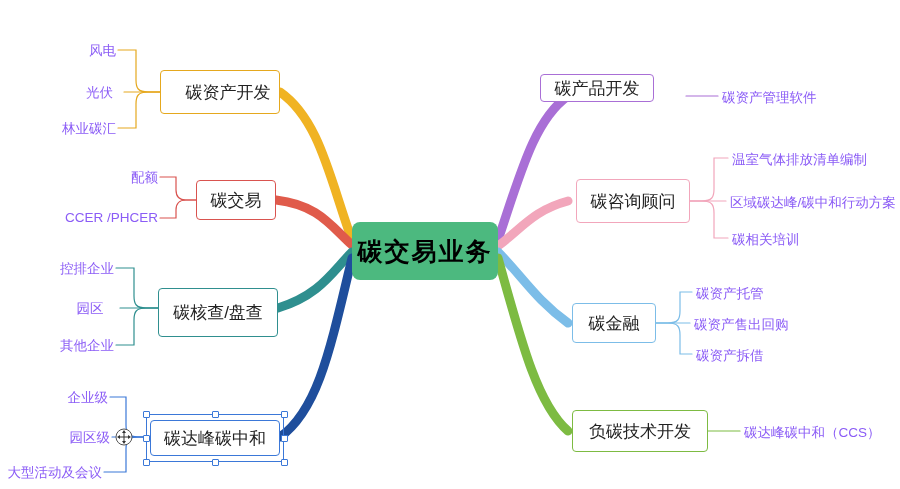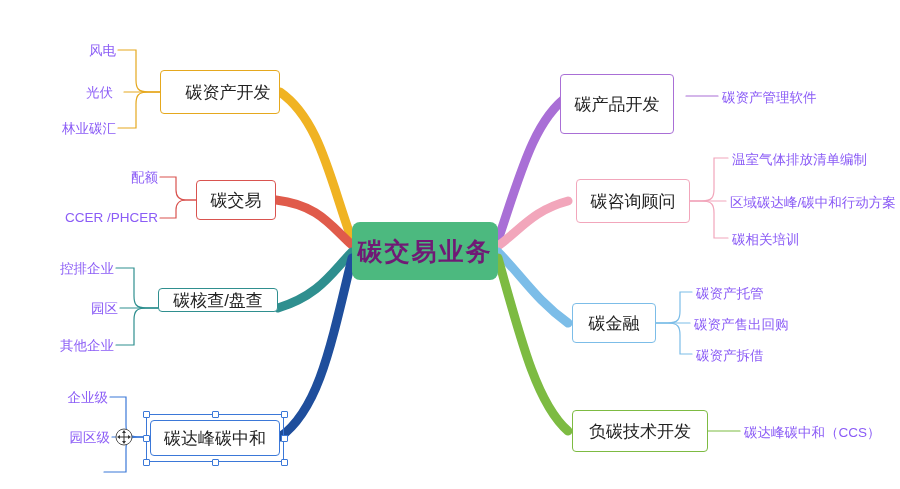--- a/index.html
+++ b/index.html
@@ -28,21 +28,21 @@
     position: absolute;
     box-sizing: border-box;
     display: flex;
     align-items: center;
     justify-content: center;
     white-space: nowrap;
     background: #ffffff;
   }
   .center-node {
     background: #4cb97f;
-    color: #701a75;
+    color: #000000;
     border-radius: 8px;
     font-size: 25px;
     font-weight: bold;
     letter-spacing: 2px;
   }
   .branch-node {
     border: 1.6px solid #888;
     border-radius: 4px;
     font-size: 17px;
     color: #222222;
@@ -142,21 +142,21 @@
   </div>
 
   <div class="node branch-node" style="left:160px; top:70px; width:120px; height:44px; border-color:#e5a81e;padding-left:16px;">
     <span>碳资产开发</span>
   </div>
 
   <div class="node branch-node" style="left:196px; top:180px; width:80px; height:40px; border-color:#d9534f;">
     <span>碳交易</span>
   </div>
 
-  <div class="node branch-node" style="left:158px; top:288px; width:120px; height:24px; border-color:#2f8f8f;">
+  <div class="node branch-node" style="left:158px; top:288px; width:120px; height:49px; border-color:#2f8f8f;">
     <span>碳核查/盘查</span>
   </div>
 
   <div class="node branch-node" style="left:150px; top:420px; width:130px; height:36px; border-color:#3b78d8;align-items:center;">
     <span>碳达峰碳中和</span>
   </div>
 
   <div class="sel-box" style="left:146px; top:414px; width:138px; height:48px;"></div>
   <div class="handle" style="left:142.5px; top:410.5px;"></div>
   <div class="handle" style="left:211.5px; top:410.5px;"></div>
@@ -166,21 +166,21 @@
   <div class="handle" style="left:142.5px; top:458.5px;"></div>
   <div class="handle" style="left:211.5px; top:458.5px;"></div>
   <div class="handle" style="left:280.5px; top:458.5px;"></div>
 
   <svg class="cursor-icon" style="left:114px; top:427px;" viewBox="0 0 20 20">
     <circle cx="10" cy="10" r="8" fill="#ffffff" stroke="#555" stroke-width="1"></circle>
     <path d="M10,3 L12,6 L8,6 Z M10,17 L12,14 L8,14 Z M3,10 L6,8 L6,12 Z M17,10 L14,8 L14,12 Z" fill="#333"></path>
     <path d="M10,6 L10,14 M6,10 L14,10" stroke="#333" stroke-width="1"></path>
   </svg>
 
-  <div class="node branch-node" style="left:560px; top:74px; width:114px; height:60px; border-color:#a96fd6;text-align:right;">
+  <div class="node branch-node" style="left:540px; top:74px; width:114px; height:28px; border-color:#a96fd6;text-align:right;">
     <span>碳产品开发</span>
   </div>
 
   <div class="node branch-node" style="left:576px; top:179px; width:114px; height:44px; border-color:#f2a6bb;">
     <span>碳咨询顾问</span>
   </div>
 
   <div class="node branch-node" style="left:572px; top:303px; width:84px; height:40px; border-color:#7cbde8;">
     <span>碳金融</span>
   </div>
@@ -190,25 +190,26 @@
   </div>
 
   <div class="leaf-label leaf-left" style="left:38px; top:42px; width:78px;">风电</div>
   <div class="leaf-label leaf-left" style="left:29px; top:84px; width:84px;">光伏</div>
   <div class="leaf-label leaf-left" style="left:18px; top:120px; width:98px;">林业碳汇</div>
 
   <div class="leaf-label leaf-left" style="left:80px; top:169px; width:78px;">配额</div>
   <div class="leaf-label leaf-left" style="left:44px; top:210px; width:114px;">CCER /PHCER</div>
 
   <div class="leaf-label leaf-left" style="left:34px; top:260px; width:80px;">控排企业</div>
-  <div class="leaf-label leaf-left" style="left:62px; top:300px; width:56px;">园区</div>
+  <div class="leaf-label leaf-left" style="left:62px; top:300px; width:56px;text-align:center;">园区</div>
   <div class="leaf-label leaf-left" style="left:34px; top:337px; width:80px;">其他企业</div>
 
   <div class="leaf-label leaf-left" style="left:34px; top:389px; width:74px;">企业级</div>
   <div class="leaf-label leaf-left" style="left:38px; top:429px; width:72px;">园区级</div>
+  <div class="leaf-label leaf-left" style="left:4px; top:464px; width:98px;">大型活动及会议</div>
 
   <div class="leaf-label leaf-right" style="left:722px; top:89px;">碳资产管理软件</div>
 
   <div class="leaf-label leaf-right" style="left:732px; top:151px;">温室气体排放清单编制</div>
   <div class="leaf-label leaf-right" style="left:730px; top:194px;">区域碳达峰/碳中和行动方案</div>
   <div class="leaf-label leaf-right" style="left:732px; top:231px;">碳相关培训</div>
 
   <div class="leaf-label leaf-right" style="left:696px; top:285px;">碳资产托管</div>
   <div class="leaf-label leaf-right" style="left:694px; top:316px;">碳资产售出回购</div>
   <div class="leaf-label leaf-right" style="left:696px; top:347px;">碳资产拆借</div>

